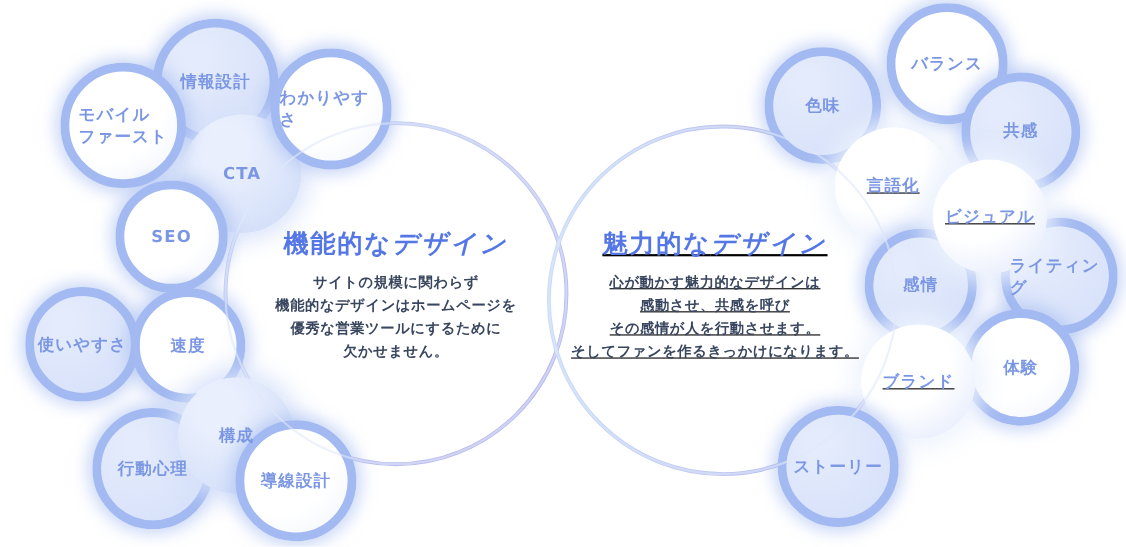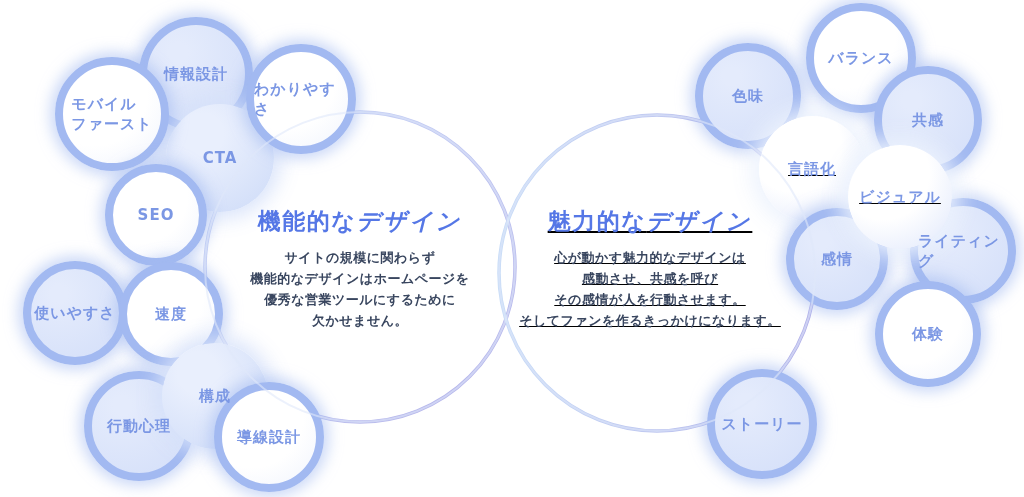--- a/index.html
+++ b/index.html
@@ -142,20 +142,23 @@
     </div>
   <div class="bubble v-bb" style="left:786px;top:208px;width:102px;height:102px;">
       <span>感情</span>
     </div>
   <div class="bubble v-sw" style="left:848px;top:145px;width:104px;height:104px;">
       <span>ビジュアル</span>
     </div>
   <div class="bubble v-bw" style="left:875px;top:281px;width:106px;height:106px;">
       <span>体験</span>
     </div>
+  <div class="bubble v-sw" style="left:783px;top:295px;width:104px;height:104px;">
+      <span>ブランド</span>
+    </div>
   <div class="bubble v-bb" style="left:707px;top:369px;width:110px;height:110px;">
       <span>ストーリー</span>
     </div>
 
   <svg class="rings" viewBox="0 0 1024 497" aria-hidden="true">
     <circle cx="360" cy="267" r="155" fill="none" stroke="#dfe8fa" stroke-opacity="0.6" stroke-width="2"></circle>
     <circle cx="657" cy="273" r="158" fill="none" stroke="#dfe8fa" stroke-opacity="0.6" stroke-width="2"></circle>
   </svg>
 
   <div class="center-text" style="left:205px;top:206px;">

